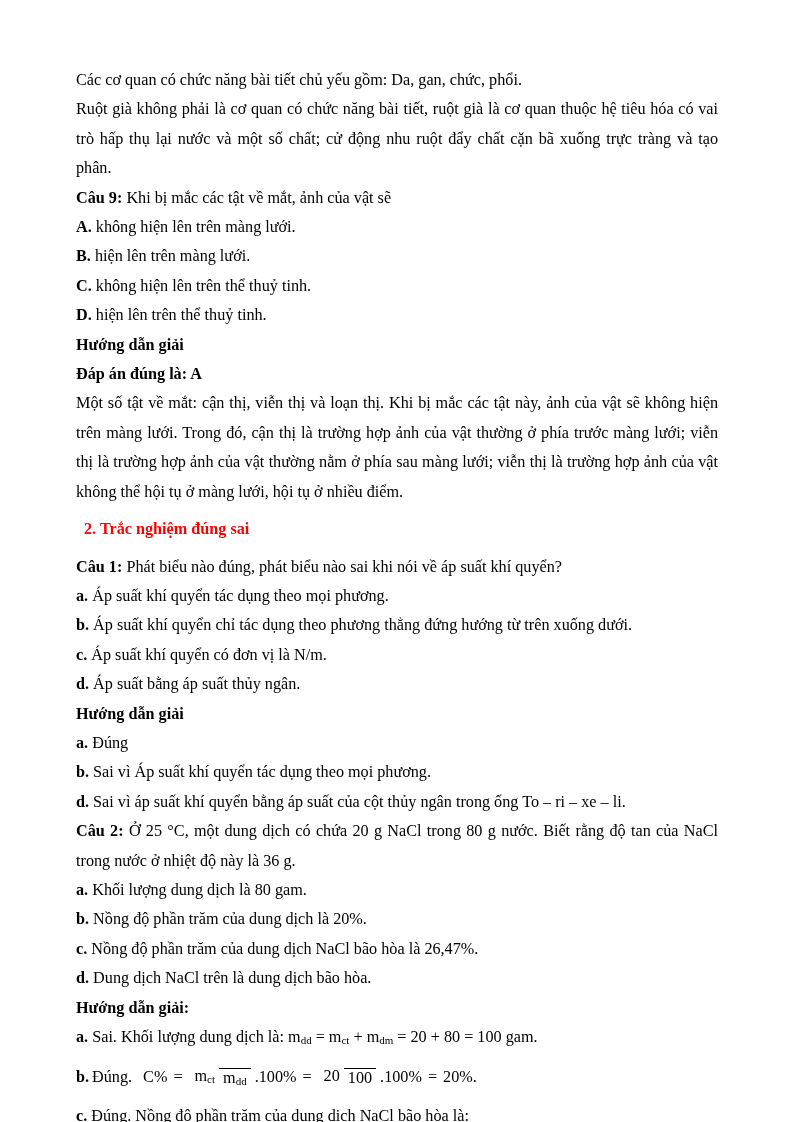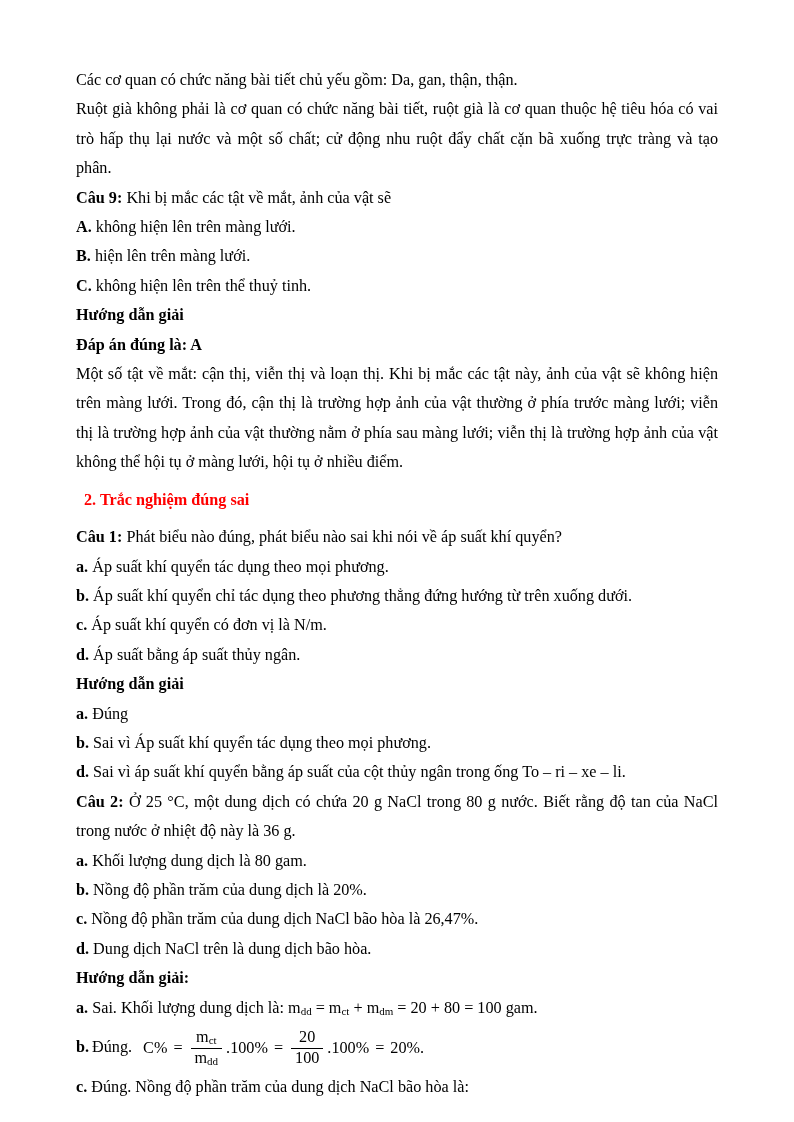--- a/index.html
+++ b/index.html
@@ -61,21 +61,20 @@
   }
   .mathrow {
     display: inline-flex;
     align-items: center;
     vertical-align: middle;
     line-height: 1;
   }
   .mathrow > * { margin: 0 1px; }
   .frac {
     display: inline-flex;
-    flex-direction: column;
     align-items: center;
     vertical-align: middle;
     line-height: 1.08;
     margin: 0 3px;
     justify-content: flex-end;
   }
   .frac .num {
     padding: 0 4px 1px 4px;
     font-size: 16.2px;
   }
@@ -96,28 +95,29 @@
   .op { padding: 0 4px; }
   .lbl-b { font-weight: bold; padding-right: 3px; }
   .spacer-sm { display: inline-block; width: 10px; }
 </style>
 </head>
 <body>
 
 <div class="page">
   <div class="doc-body">
 
-    <p class="para">Các cơ quan có chức năng bài tiết chủ yếu gồm: Da, gan, thận, thận.</p>
+    <p class="para">Các cơ quan có chức năng bài tiết chủ yếu gồm: Da, gan, chức, phổi.</p>
     <p class="para">Ruột già không phải là cơ quan có chức năng bài tiết, ruột già là cơ quan thuộc hệ tiêu hóa có vai trò hấp thụ lại nước và một số chất; cử động nhu ruột đẩy chất cặn bã xuống trực tràng và tạo phân.</p>
 
     <p class="para"><span class="b">Câu 9:</span><span> Khi bị mắc các tật về mắt, ảnh của vật sẽ</span></p>
 
     <p class="line"><span class="b">A.</span><span> không hiện lên trên màng lưới.</span></p>
     <p class="line"><span class="b">B.</span><span> hiện lên trên màng lưới.</span></p>
     <p class="line"><span class="b">C.</span><span> không hiện lên trên thể thuỷ tinh.</span></p>
+    <p class="line"><span class="b">D.</span><span> hiện lên trên thể thuỷ tinh.</span></p>
 
     <p class="line b">Hướng dẫn giải</p>
     <p class="line b">Đáp án đúng là: A</p>
     <p class="para">Một số tật về mắt: cận thị, viễn thị và loạn thị. Khi bị mắc các tật này, ảnh của vật sẽ không hiện trên màng lưới. Trong đó, cận thị là trường hợp ảnh của vật thường ở phía trước màng lưới; viễn thị là trường hợp ảnh của vật thường nằm ở phía sau màng lưới; viễn thị là trường hợp ảnh của vật không thể hội tụ ở màng lưới, hội tụ ở nhiều điểm.</p>
 
     <p class="red-heading">2. Trắc nghiệm đúng sai</p>
 
     <p class="para"><span class="b">Câu 1:</span><span> Phát biểu nào đúng, phát biểu nào sai khi nói về áp suất khí quyển?</span></p>
 
     <p class="line"><span class="b">a.</span><span> Áp suất khí quyển tác dụng theo mọi phương.</span></p>

